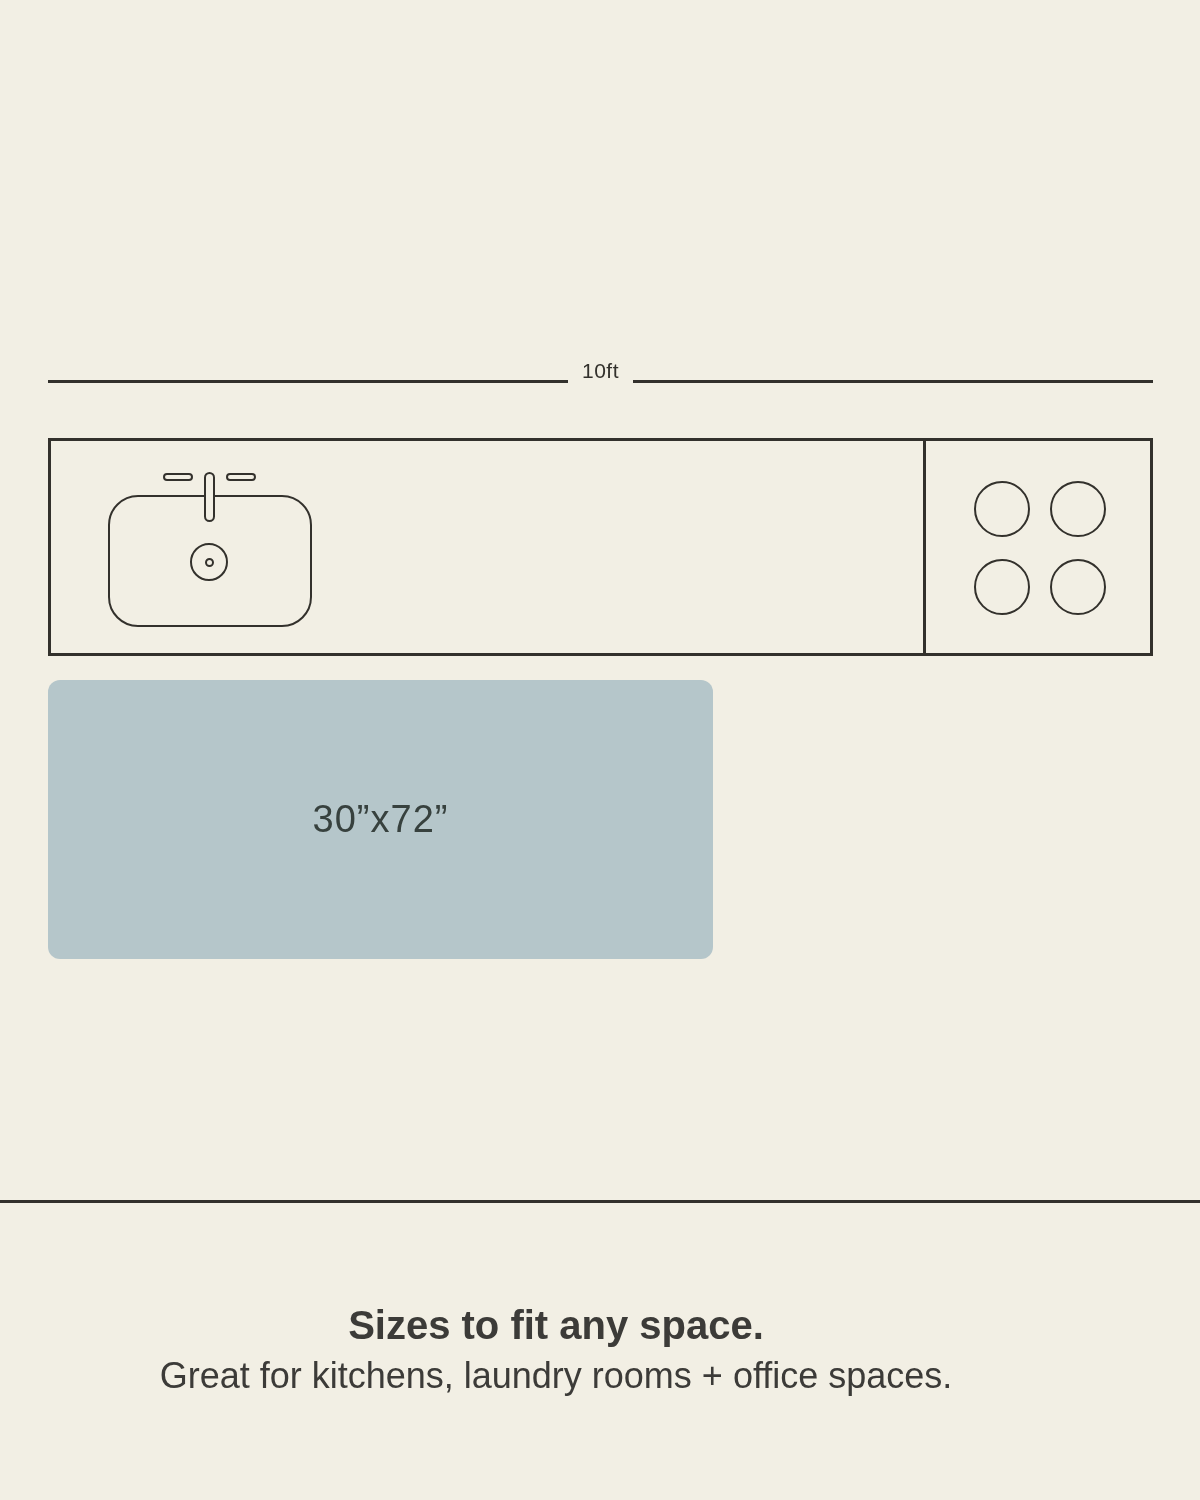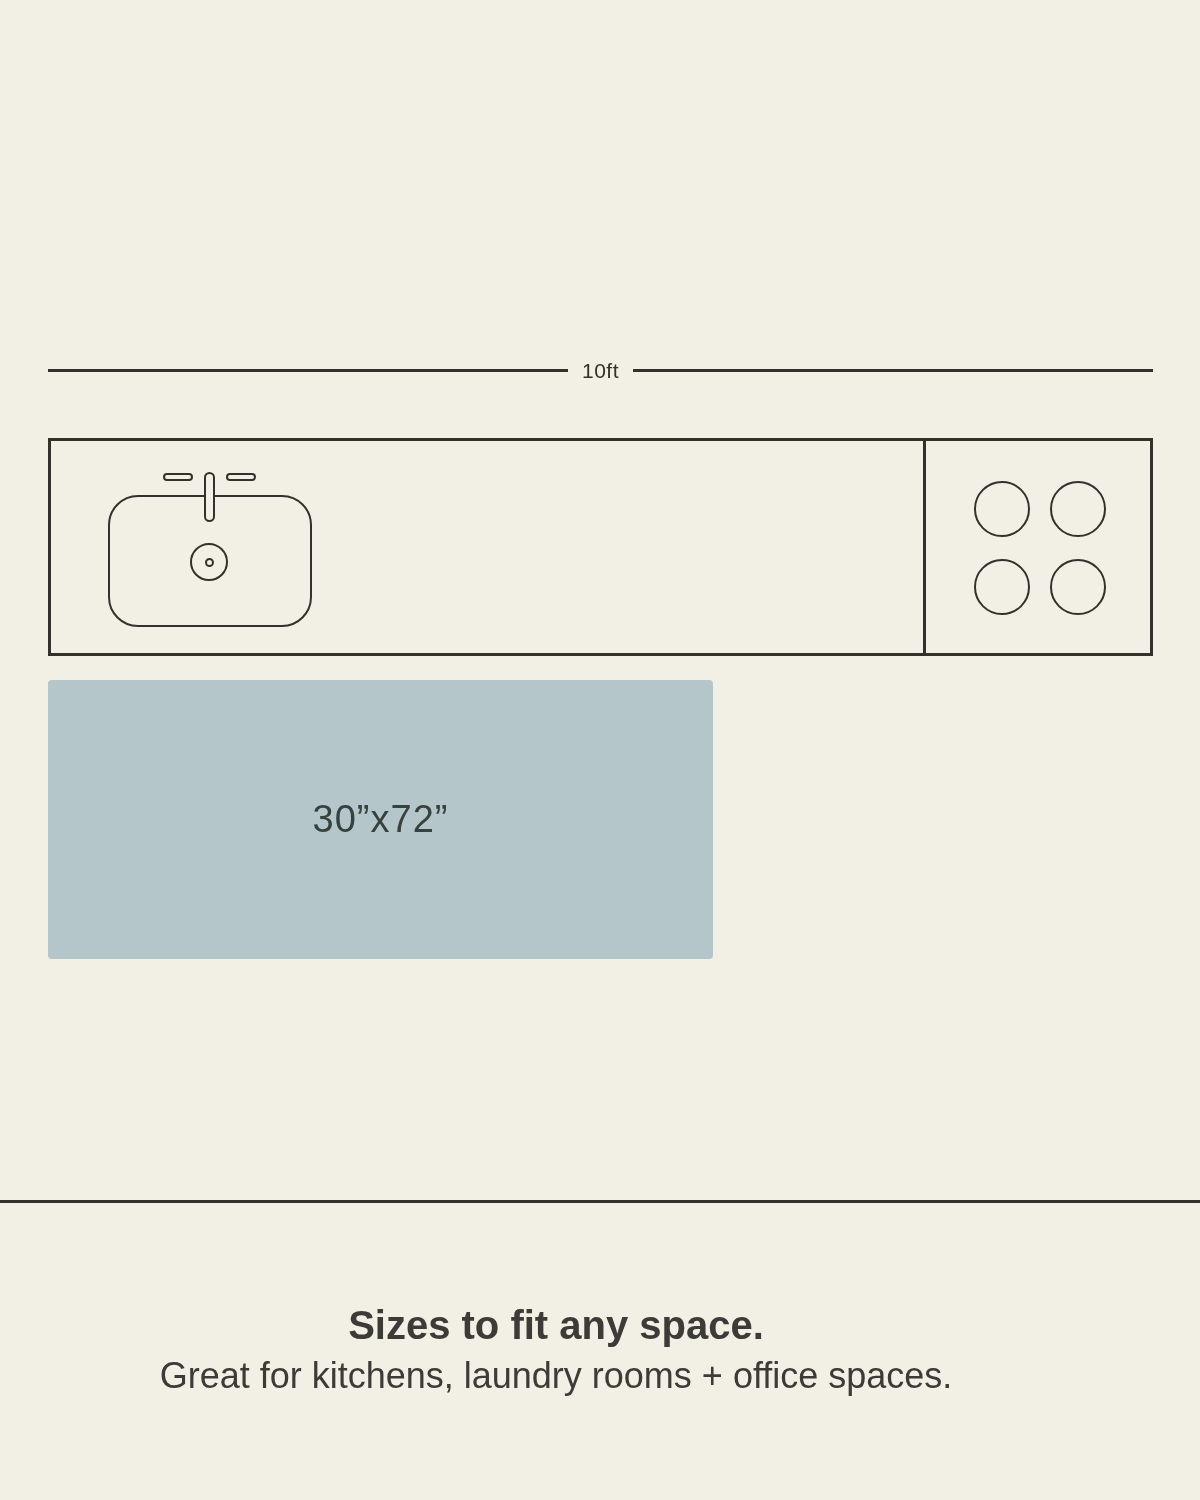--- a/index.html
+++ b/index.html
@@ -20,21 +20,21 @@
     height: 1500px;
     background: var(--background);
     overflow: hidden;
   }
 
   
   .dimension-row {
     position: absolute;
     left: 48px; top: 358px;
     width: 1105px; height: 25px;
-    display: flex; align-items: center;
+    display: flex; align-items: flex-end;
     gap: 14px;
   }
   .dim-line {
     flex: 1; height: 3px;
     background: var(--line);
   }
   .dim-label {
     font-size: 21px;
     color: var(--line);
     letter-spacing: 0.5px;
@@ -107,21 +107,21 @@
   .burner.tr { left: 999px; top: 40px; }
   .burner.bl { left: 923px; top: 118px; }
   .burner.br { left: 999px; top: 118px; }
 
   
   .mat {
     position: absolute;
     left: 48px; top: 680px;
     width: 665px; height: 279px;
     background: var(--mat);
-    border-radius: 4px;
+    border-radius: 12px;
     display: flex; align-items: center; justify-content: center;
   }
   .mat-label {
     font-size: 38px;
     color: var(--mat_text);
     letter-spacing: 1px;
   }
 
   
   .footer-divider {

